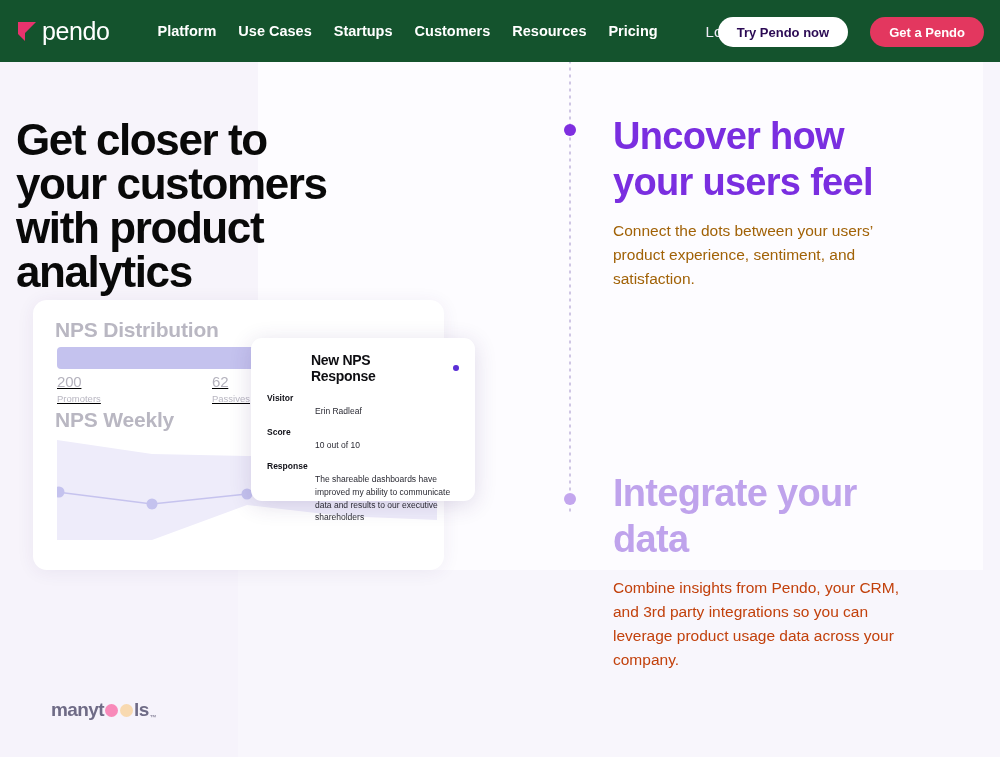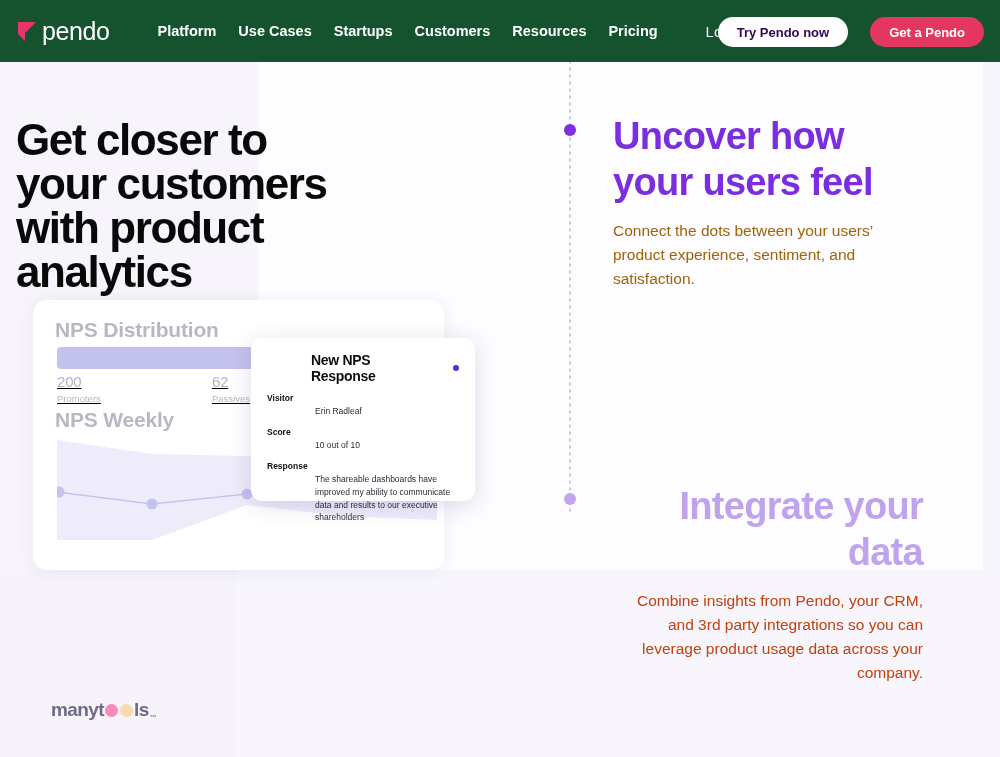--- a/index.html
+++ b/index.html
@@ -96,21 +96,21 @@
   .feature-title {
     font-size:38px; font-weight:bold; line-height:1.22;
     letter-spacing:-0.7px;
   }
   .feature-body {
     font-size:15.5px; line-height:1.55; margin-top:13px;
   }
   .feature-1 { left:613px; top:113px; width:305px; }
   .feature-1 .feature-title { color:#7a2ee0; }
   .feature-1 .feature-body  { color:#a16207; }
-  .feature-2 { left:613px; top:483px; width:310px;text-align:right; }
+  .feature-2 { left:613px; top:470px; width:310px; }
   .feature-2 .feature-title { color:#bfa3ec; }
   .feature-2 .feature-body  { color:#c2410c; }
 
   
   .dash-card {
     position:absolute; left:33px; top:300px; width:411px; height:270px;
     background:#ffffff; border-radius:14px;
     box-shadow:0 2px 18px rgba(70,40,120,0.07);
     overflow:hidden;
   }

